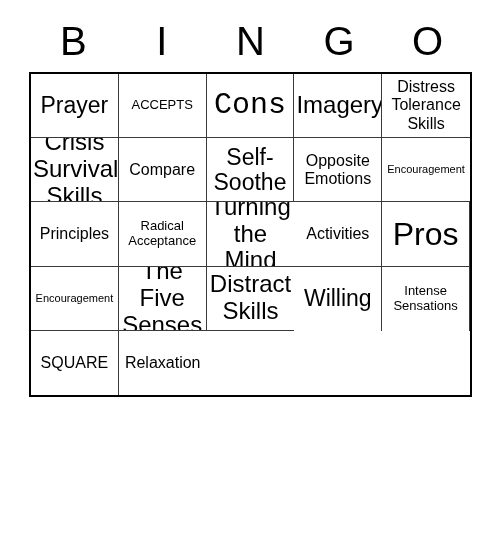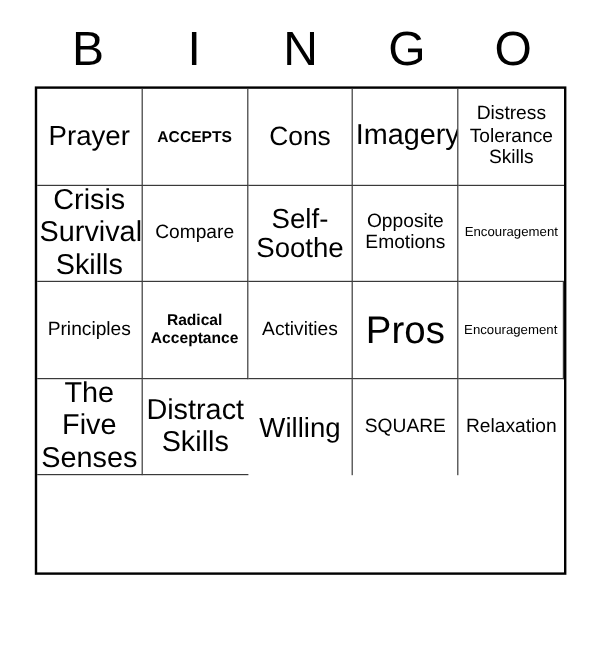--- a/index.html
+++ b/index.html
@@ -46,21 +46,21 @@
     color: #000000;
     user-select: none;
   }
 
   
   #bingo-grid {
     position: absolute;
     left: 29px;
     top: 72px;
     width: 443px;
-    height: 407px;
+    height: 325px;
     box-sizing: border-box;
     border: 2px solid #000000;
     display: grid;
     grid-template-columns: repeat(5, 1fr);
     grid-template-rows: repeat(5, 1fr);
   }
 
   .cell {
     position: relative;
     box-sizing: border-box;
@@ -81,25 +81,25 @@
     width: 100%;
     text-align: center;
     line-height: 1.06;
     color: #000000;
     white-space: pre-line;
     word-break: normal;
   }
 
   
   .t-xs   { font-size: 11px; line-height: 1.15; }
-  .t-sm   { font-size: 13px; line-height: 1.12; font-weight: bold; }
+  .t-sm   { font-size: 13px; line-height: 1.12; }
   .t-md   { font-size: 16px; line-height: 1.14; }
   .t-lg   { font-size: 24px; line-height: 1.12; }
   .t-xl   { font-size: 23px; line-height: 1.08; }
-  .t-2xl  { font-size: 22px; line-height: 1.05; }
+  .t-2xl  { font-size: 30px; line-height: 1.05; font-family: Liberation Mono, monospace; }
   .t-3xl  { font-size: 32px; line-height: 1.0; }
 </style>
 </head>
 <body>
 
 <div id="card">
 
   <div id="bingo-header">
       <div class="header-letter">B</div>
       <div class="header-letter">I</div>
@@ -145,20 +145,25 @@
       <div class="cell col-5 row-2">
         <span class="cell-text t-xs">Encouragement</span>
       </div>
       <div class="cell col-1 row-3">
         <span class="cell-text t-md">Principles</span>
       </div>
       <div class="cell col-2 row-3">
         <span class="cell-text t-sm">Radical
 Acceptance</span>
       </div>
+      <div class="cell col-5 row-3">
+        <span class="cell-text t-lg">Turning
+the
+Mind</span>
+      </div>
       <div class="cell col-1 row-4">
         <span class="cell-text t-md">Activities</span>
       </div>
       <div class="cell col-2 row-4">
         <span class="cell-text t-3xl">Pros</span>
       </div>
       <div class="cell col-3 row-4">
         <span class="cell-text t-xs">Encouragement</span>
       </div>
       <div class="cell col-4 row-4">
@@ -166,20 +171,24 @@
 Five
 Senses</span>
       </div>
       <div class="cell col-5 row-4">
         <span class="cell-text t-lg">Distract
 Skills</span>
       </div>
       <div class="cell col-1 row-5">
         <span class="cell-text t-xl">Willing</span>
       </div>
+      <div class="cell col-2 row-5">
+        <span class="cell-text t-sm">Intense
+Sensations</span>
+      </div>
       <div class="cell col-4 row-5">
         <span class="cell-text t-md">SQUARE</span>
       </div>
       <div class="cell col-5 row-5">
         <span class="cell-text t-md">Relaxation</span>
       </div>
     </div>
 
 </div>
 

